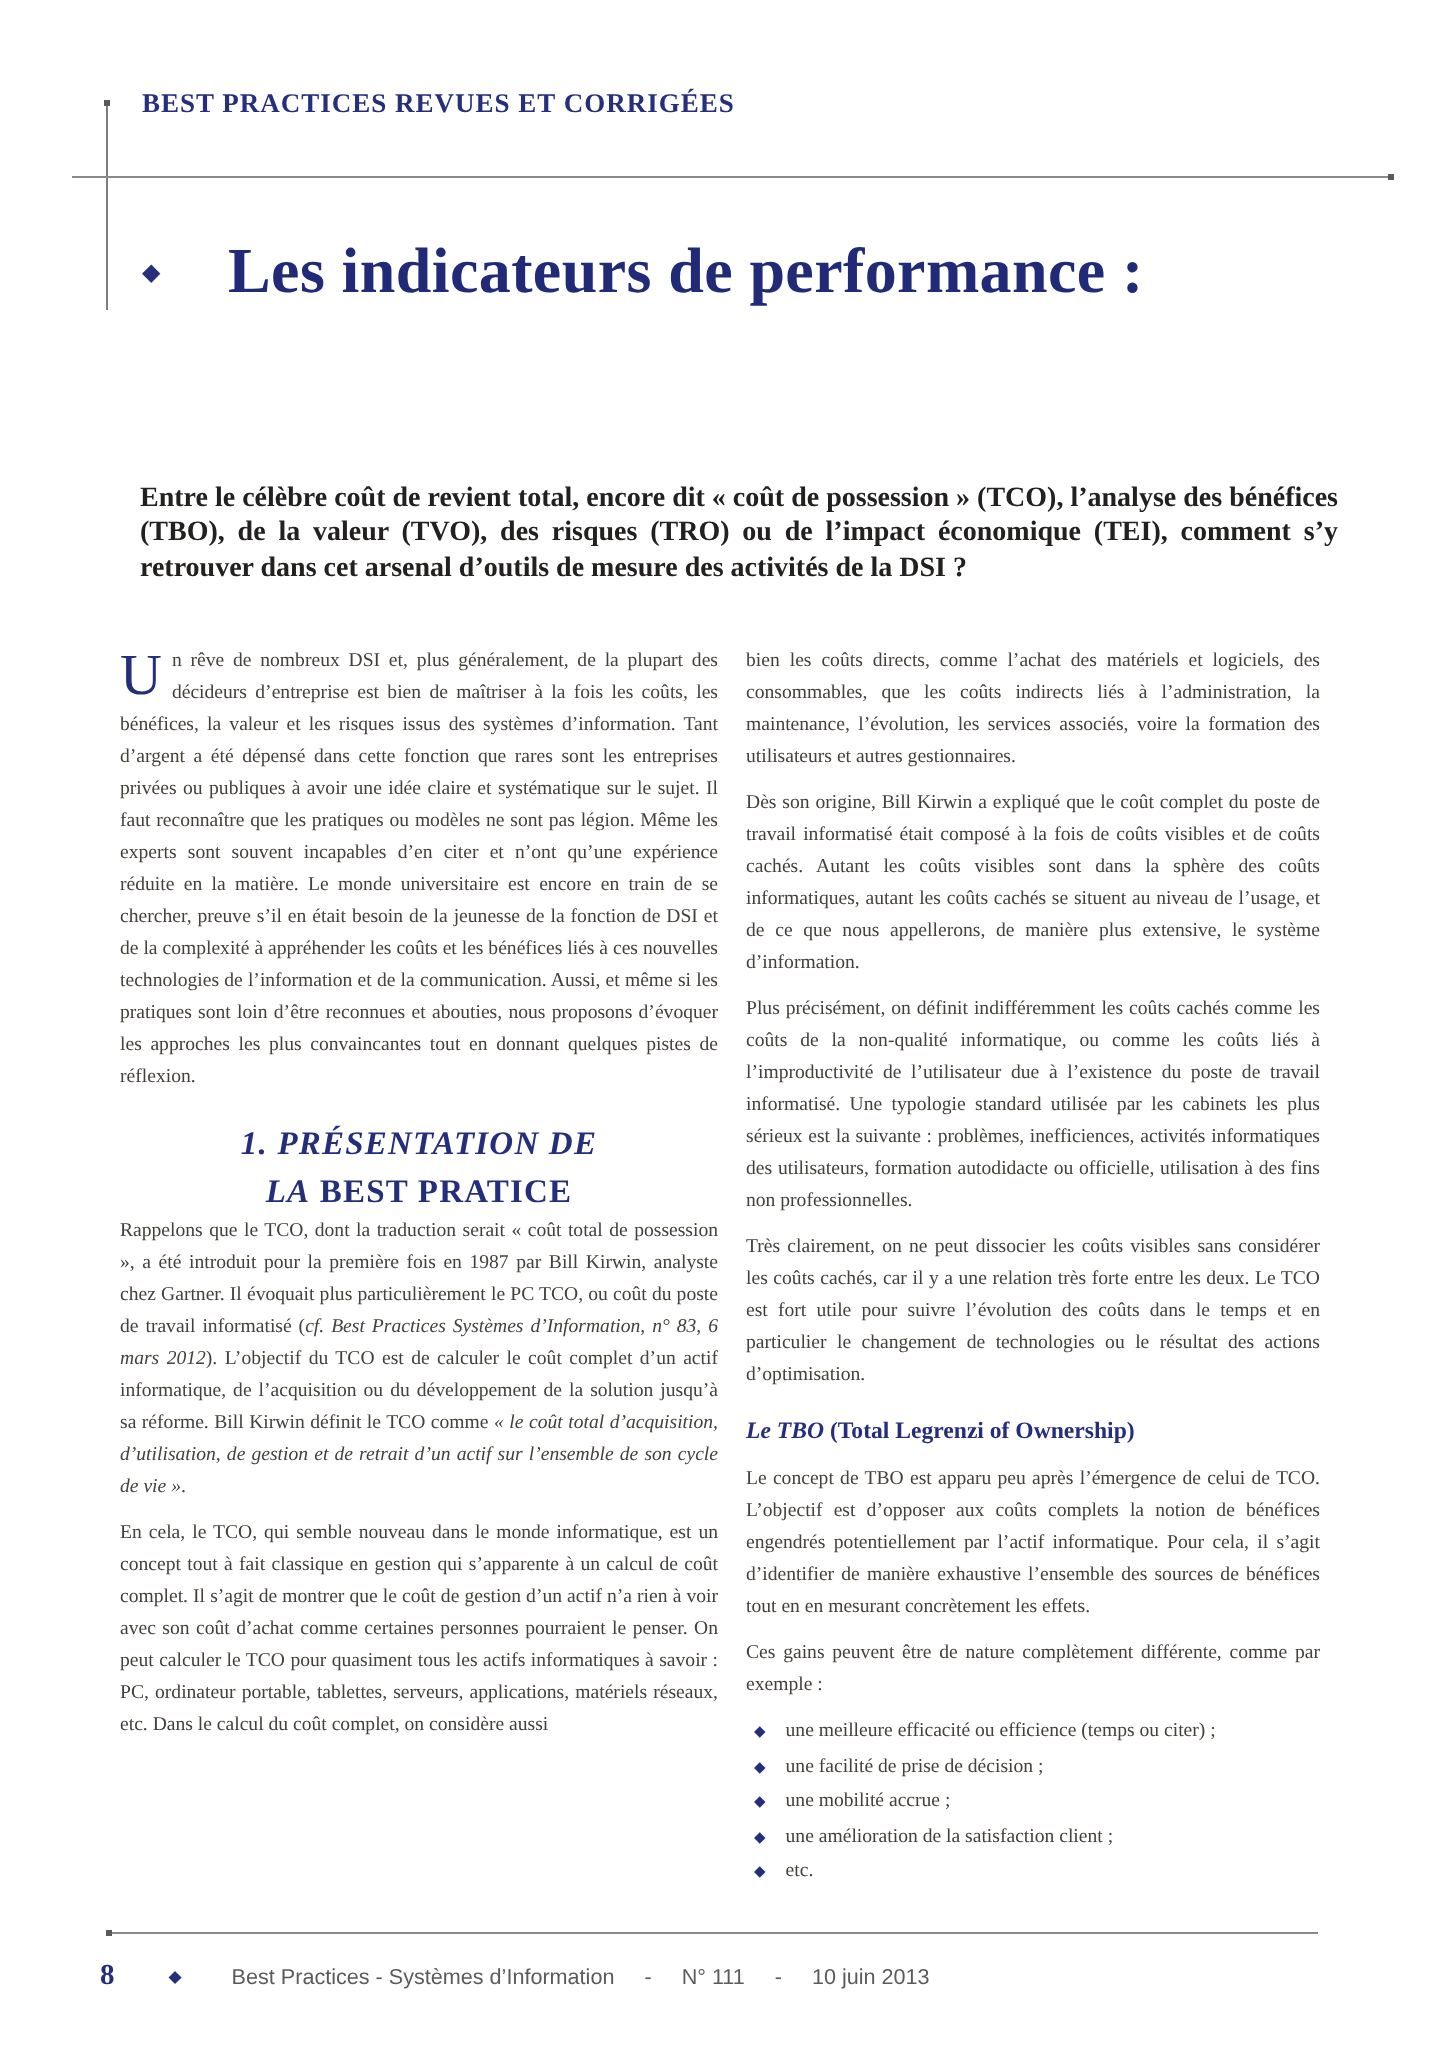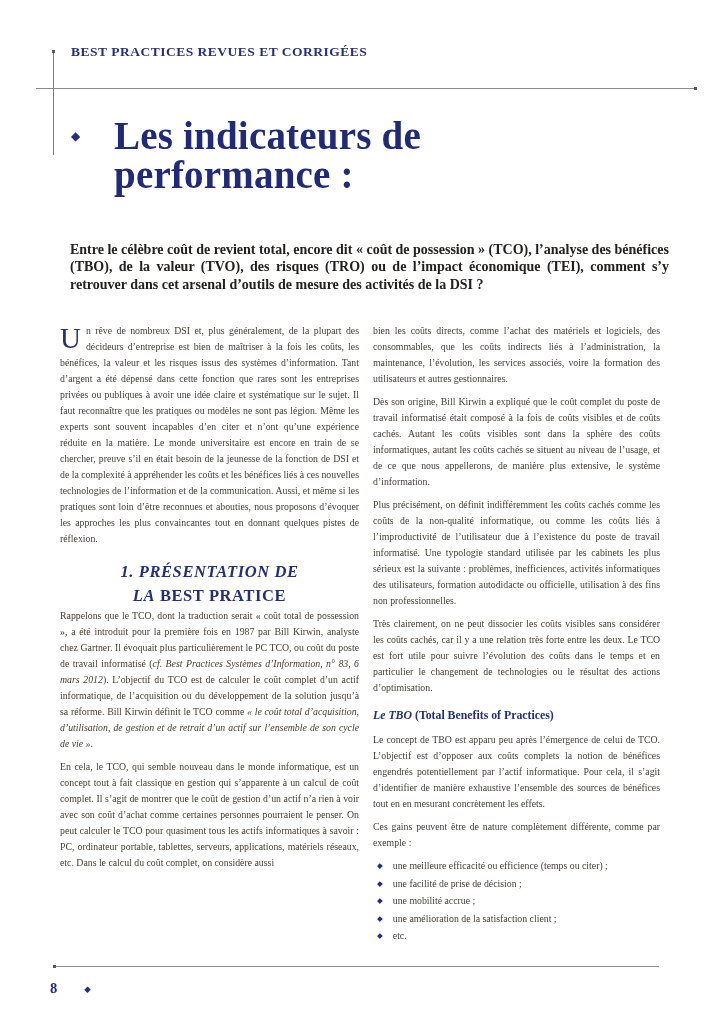--- a/index.html
+++ b/index.html
@@ -54,21 +54,21 @@
   
   .title-block { position: absolute; left: 71px; top: 116px; width: 560px; }
   .tbullet {
     position: absolute;
     left: 0; top: 13px;
     font-size: 12px;
     color: #262f7c;
   }
   .title-block h1 {
     margin: 0 0 0 43px;
-    font-size: 39px;
+    font-size: 32px;
     line-height: 39px;
     font-weight: bold;
     color: #202a77;
     letter-spacing: 0.2px;
   }
   .byline {
     position: absolute;
     left: 60px; top: 200px;
     width: 600px;
     text-align: right;
@@ -211,21 +211,21 @@
 
       <p class="body">En cela, le TCO, qui semble nouveau dans le monde informatique, est un concept tout à fait classique en gestion qui s’apparente à un calcul de coût complet. Il s’agit de montrer que le coût de gestion d’un actif n’a rien à voir avec son coût d’achat comme certaines personnes pourraient le penser. On peut calculer le TCO pour quasiment tous les actifs informatiques à savoir : PC, ordinateur portable, tablettes, serveurs, applications, matériels réseaux, etc. Dans le calcul du coût complet, on considère aussi</p>
     </div>
 
     <div class="col right">
       <p class="body">bien les coûts directs, comme l’achat des matériels et logiciels, des consommables, que les coûts indirects liés à l’administration, la maintenance, l’évolution, les services associés, voire la formation des utilisateurs et autres gestionnaires.</p>
       <p class="body">Dès son origine, Bill Kirwin a expliqué que le coût complet du poste de travail informatisé était composé à la fois de coûts visibles et de coûts cachés. Autant les coûts visibles sont dans la sphère des coûts informatiques, autant les coûts cachés se situent au niveau de l’usage, et de ce que nous appellerons, de manière plus extensive, le système d’information.</p>
       <p class="body">Plus précisément, on définit indifféremment les coûts cachés comme les coûts de la non-qualité informatique, ou comme les coûts liés à l’improductivité de l’utilisateur due à l’existence du poste de travail informatisé. Une typologie standard utilisée par les cabinets les plus sérieux est la suivante : problèmes, inefficiences, activités informatiques des utilisateurs, formation autodidacte ou officielle, utilisation à des fins non professionnelles.</p>
       <p class="body">Très clairement, on ne peut dissocier les coûts visibles sans considérer les coûts cachés, car il y a une relation très forte entre les deux. Le TCO est fort utile pour suivre l’évolution des coûts dans le temps et en particulier le changement de technologies ou le résultat des actions d’optimisation.</p>
 
-      <h3 class="sub-heading"><em>Le TBO</em> <span>(Total Benefits of Practices)</span></h3>
+      <h3 class="sub-heading"><em>Le TBO</em> <span>(Total Legrenzi of Ownership)</span></h3>
 
       <p class="body">Le concept de TBO est apparu peu après l’émergence de celui de TCO. L’objectif est d’opposer aux coûts complets la notion de bénéfices engendrés potentiellement par l’actif informatique. Pour cela, il s’agit d’identifier de manière exhaustive l’ensemble des sources de bénéfices tout en en mesurant concrètement les effets.</p>
       <p class="body">Ces gains peuvent être de nature complètement différente, comme par exemple :</p>
 
       <ul class="bullets">
         <li>
             <span class="b-icon">◆</span>
             <span>une meilleure efficacité ou efficience (temps ou citer) ;</span>
           </li>
         <li>
@@ -247,15 +247,16 @@
       </ul>
     </div>
 
   </div>
 
   <div class="hrule bottom"></div>
 
   <div class="footer">
     <span class="pnum">8</span>
     <span class="fdiamond">◆</span>
+    <span class="ftext"><span>Best Practices - Systèmes d’Information</span><span class="fsep">-</span><span>N° 111</span><span class="fsep">-</span><span>10 juin 2013</span></span>
   </div>
 
 </div>
 
 </body></html>

